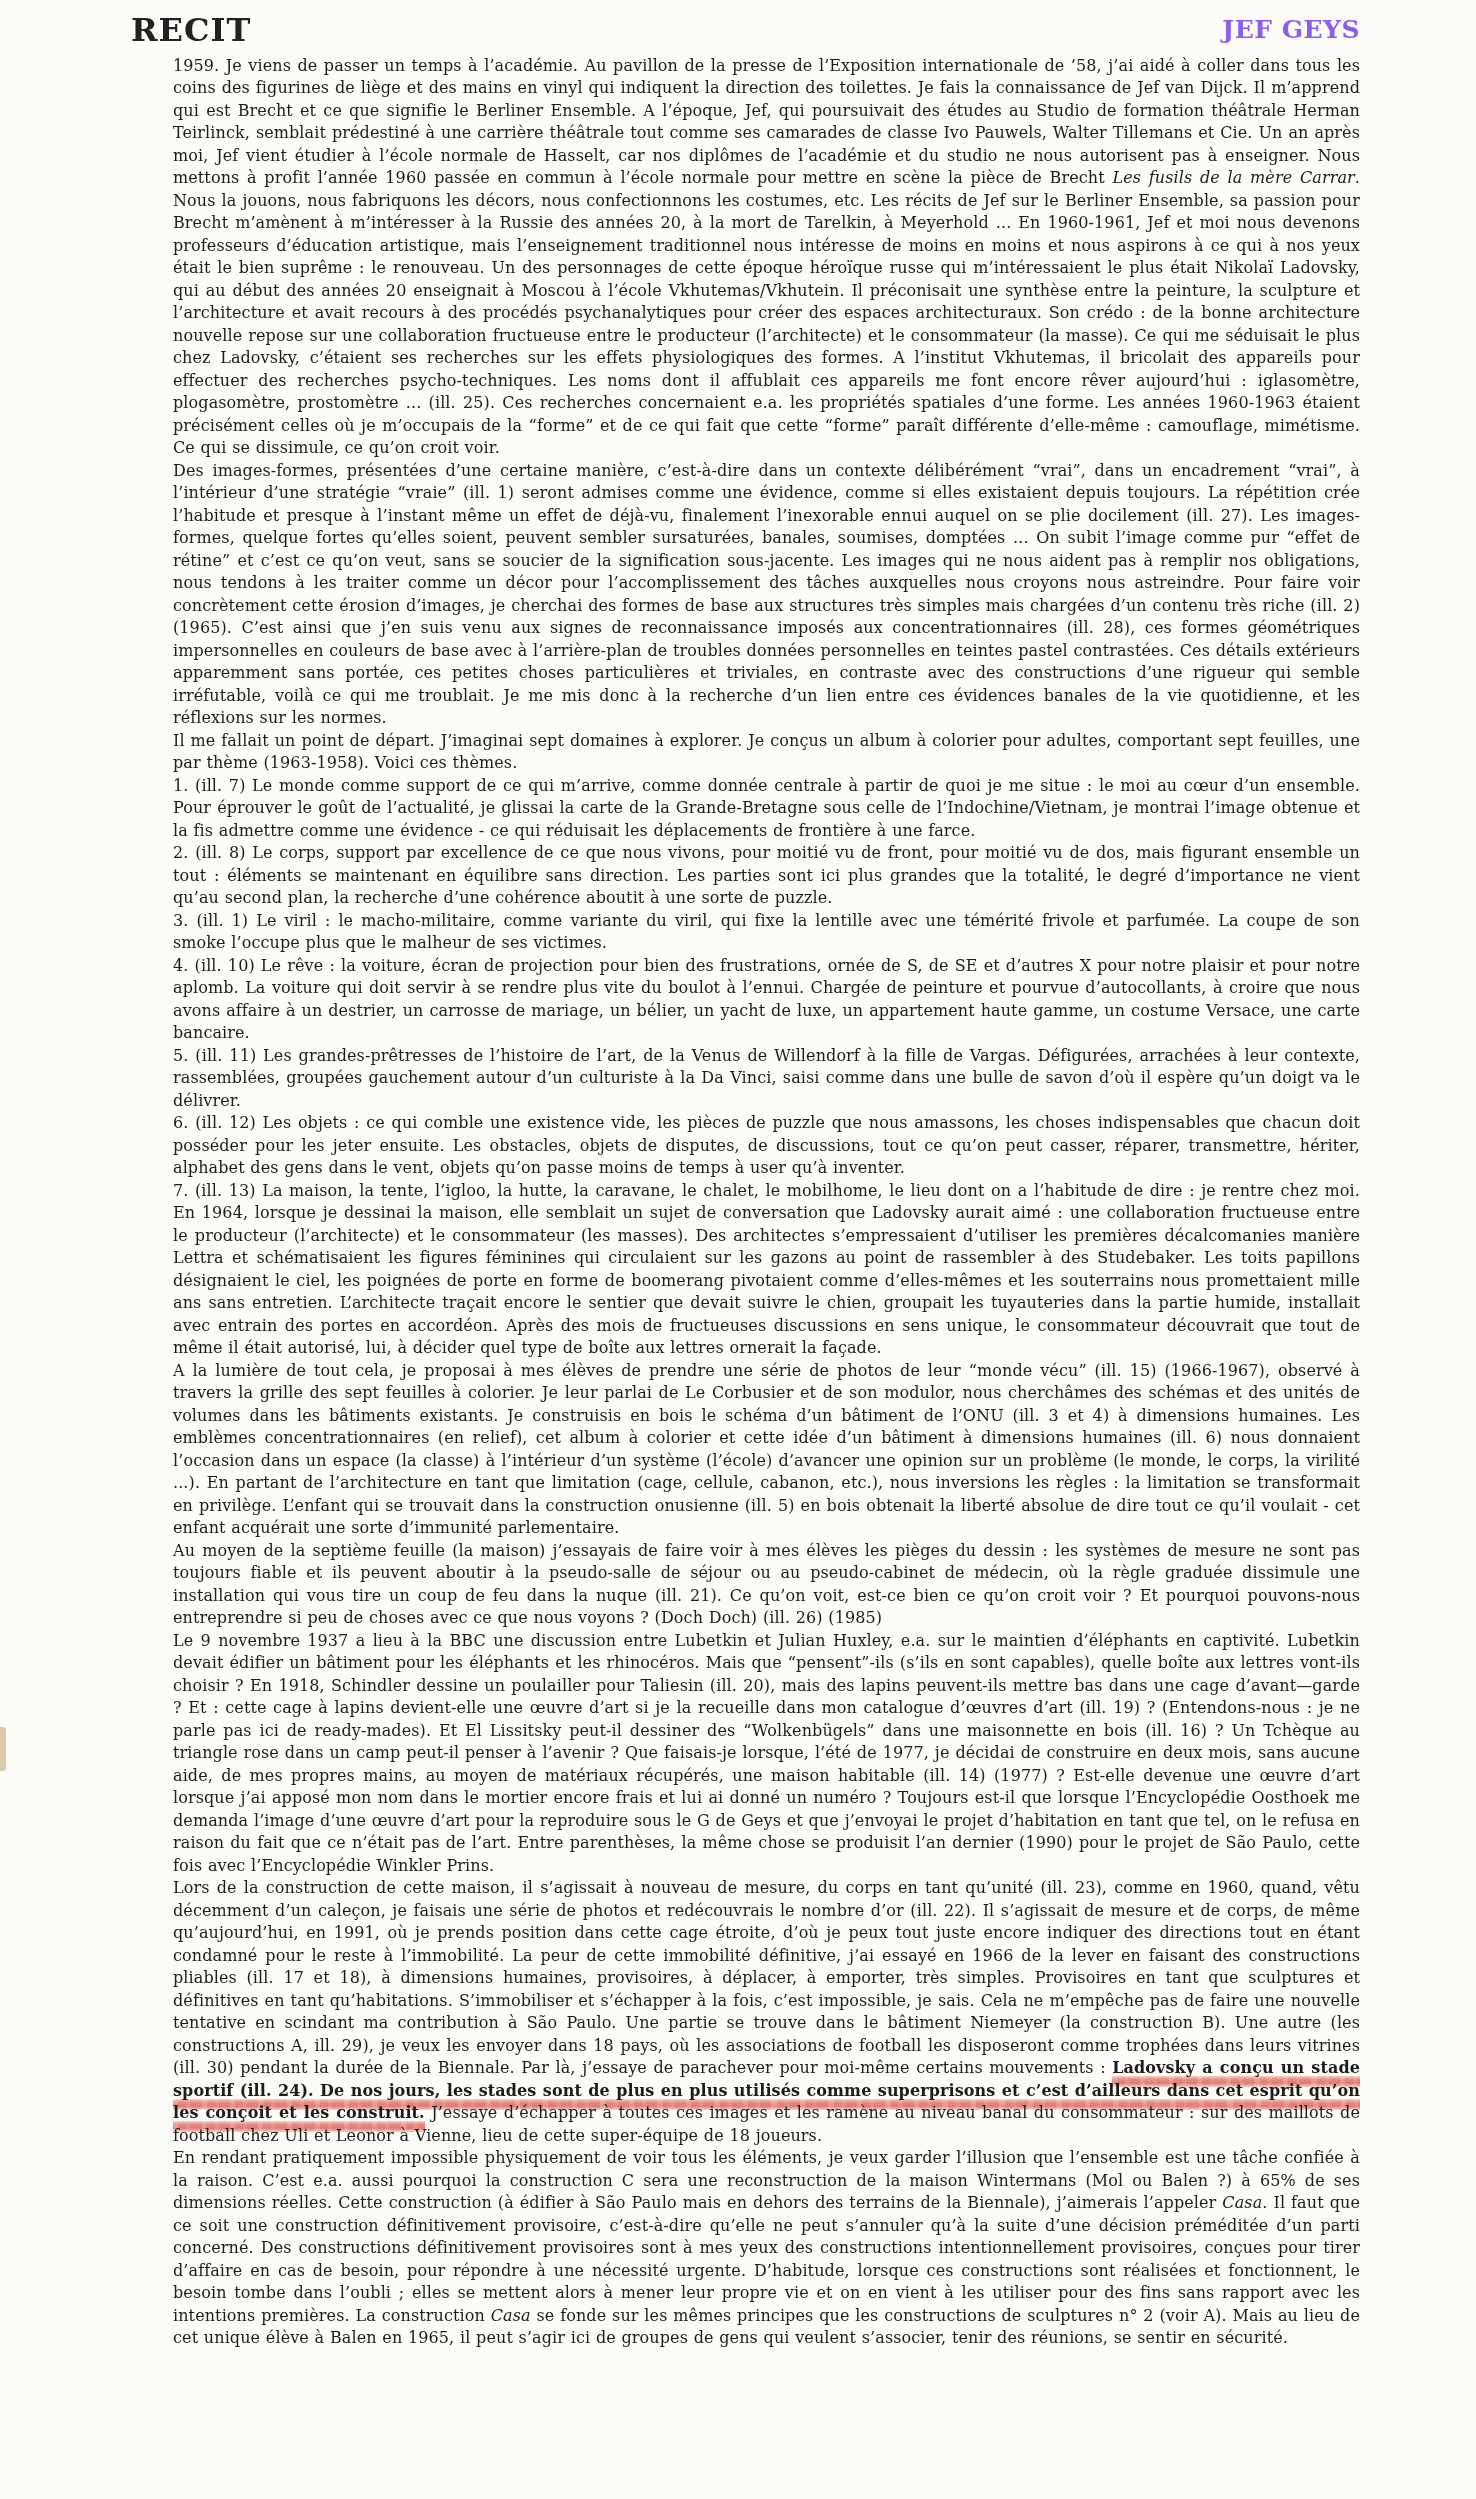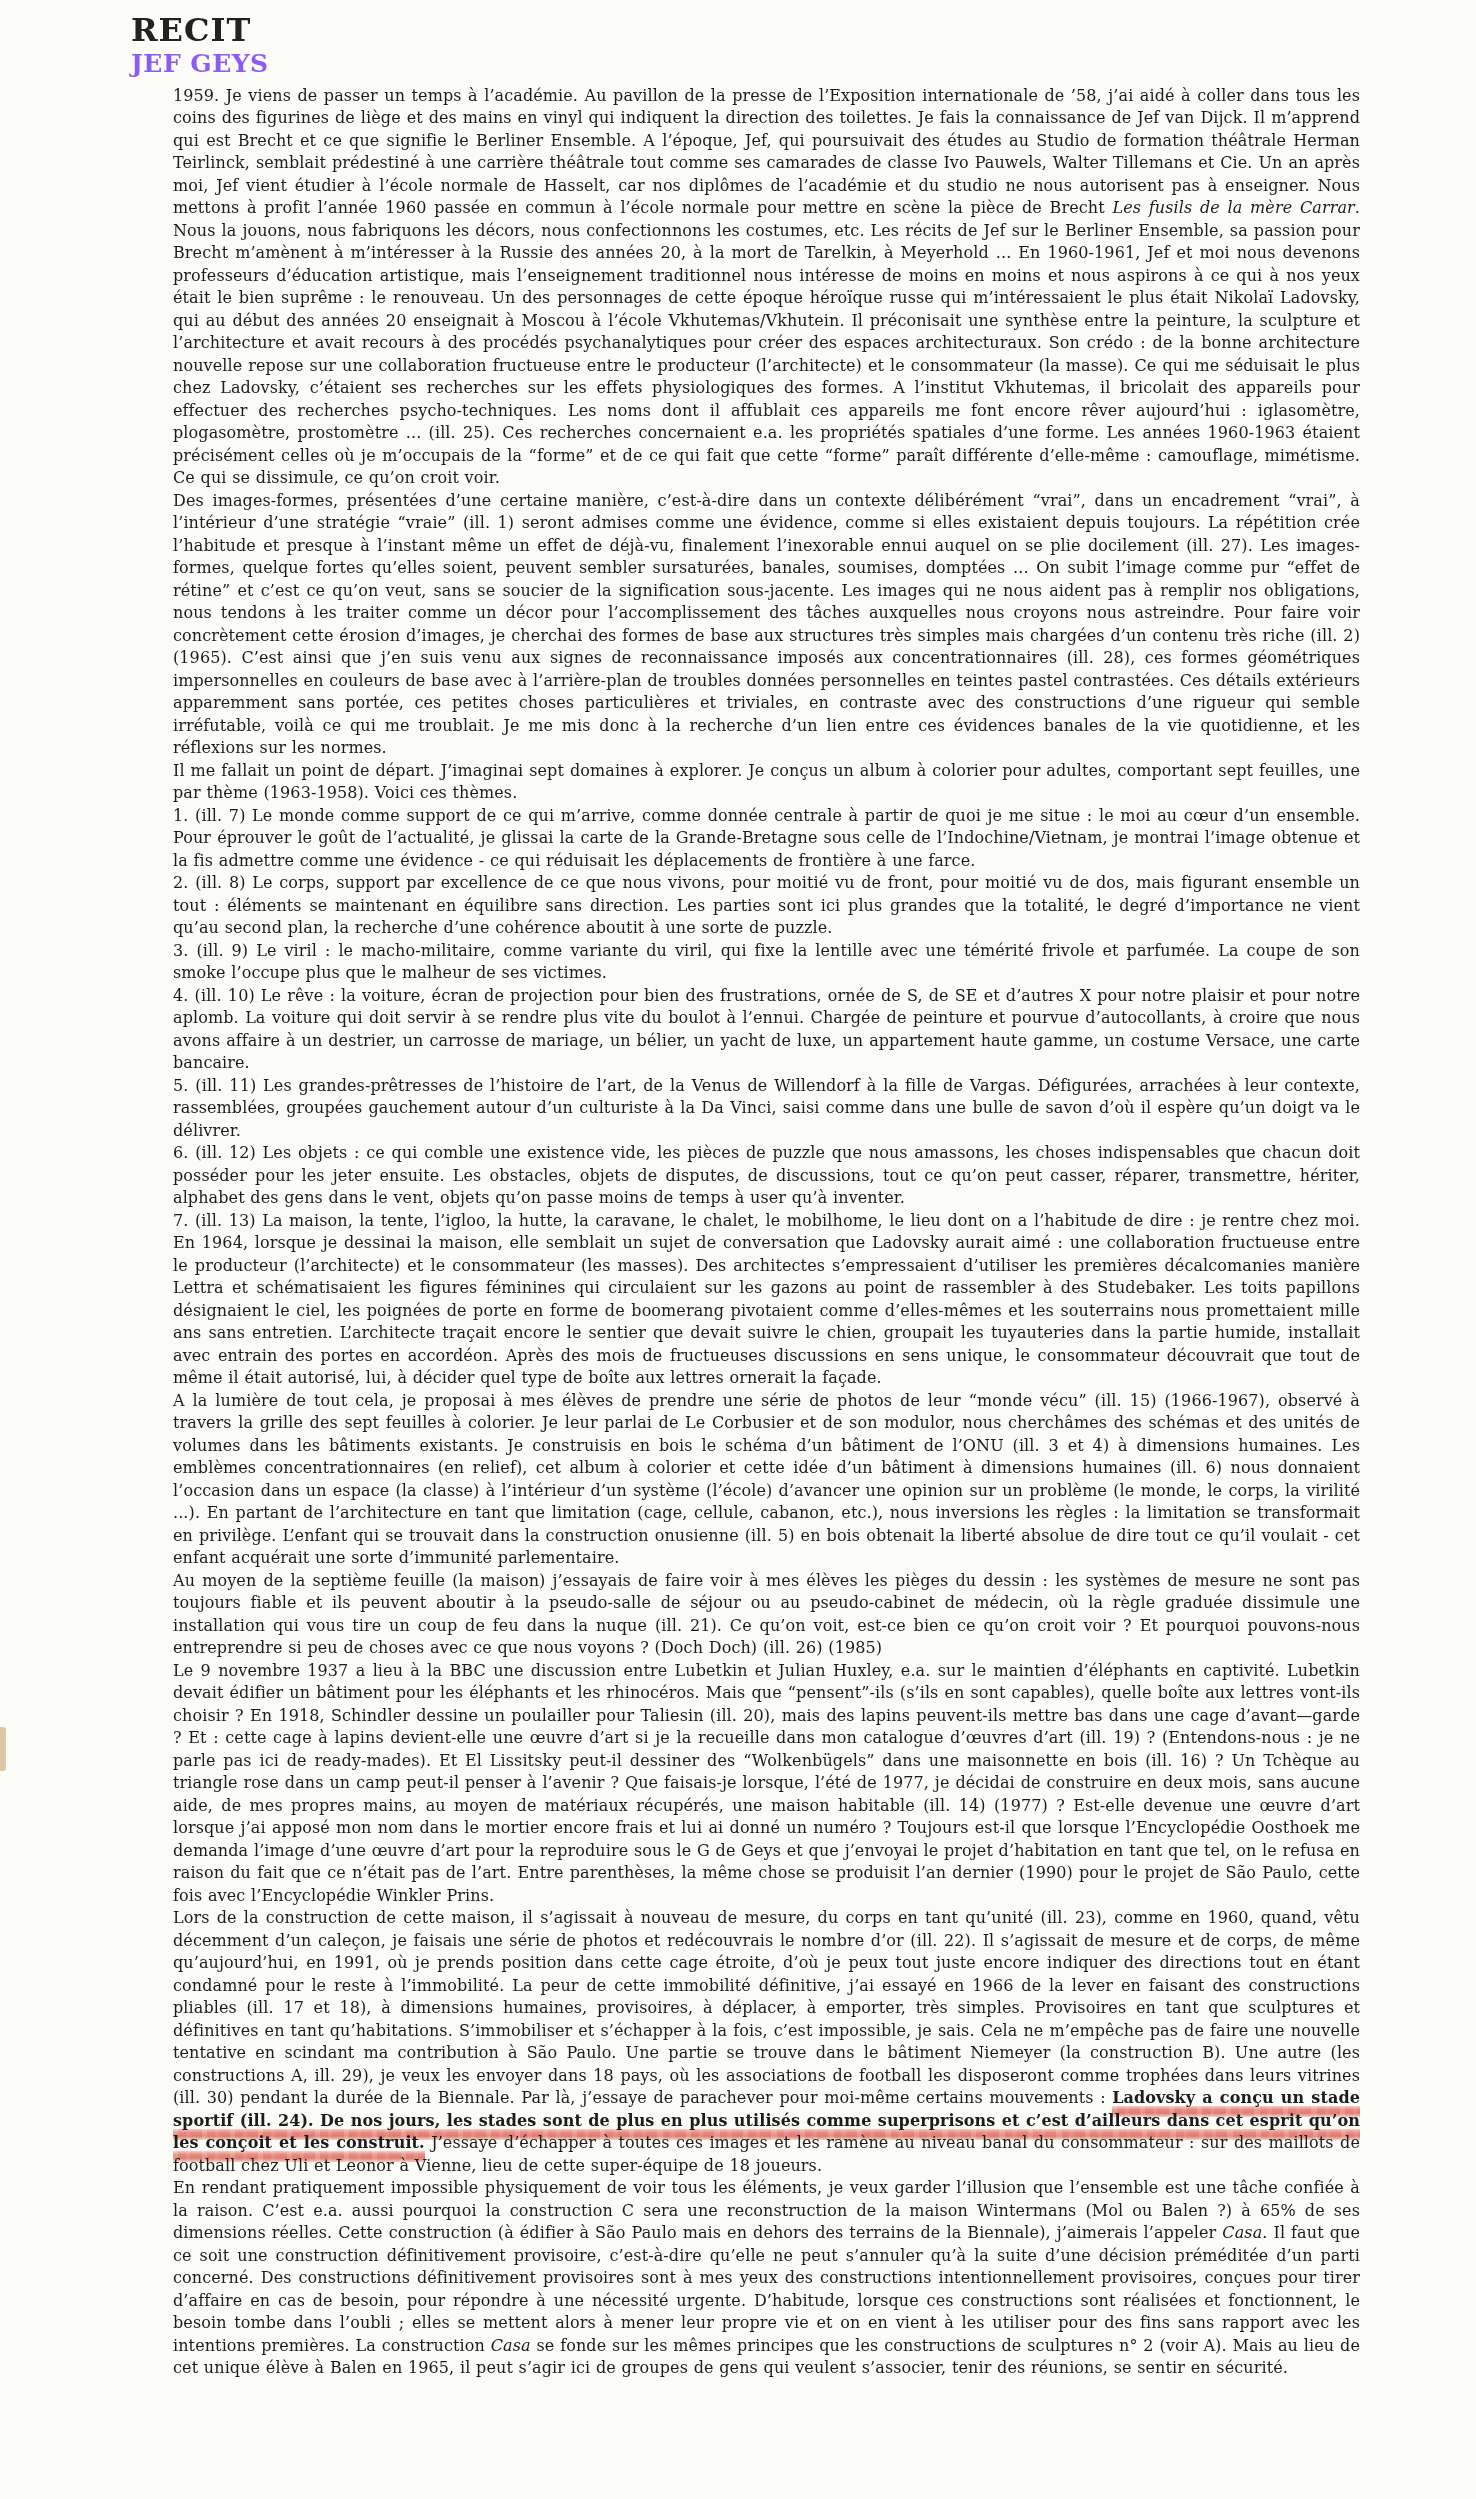--- a/index.html
+++ b/index.html
@@ -12,21 +12,20 @@
     font-family: "DejaVu Serif", "Liberation Serif", serif;
     color: #1c1c1c;
     box-sizing: border-box;
     padding: 14px 117px 0 131px;
   }
   header {
     display: flex;
     justify-content: space-between;
     align-items: flex-start;
     margin: 0 0 7px 0;
-    flex-direction: column;
   }
   h1.title {
     margin: 0;
     font-size: 32px;
     line-height: 1.05;
     font-weight: 700;
     letter-spacing: 1px;
     color: #222;
   }
   .byline {
@@ -84,21 +83,21 @@
   <header>
     <h1 class="title">RECIT</h1>
     <div class="byline">JEF GEYS</div>
   </header>
   <main class="body">
       <p><span>1959. Je viens de passer un temps à l’académie. Au pavillon de la presse de l’Exposition internationale de ’58, j’ai aidé à coller dans tous les coins des figurines de liège et des mains en vinyl qui indiquent la direction des toilettes. Je fais la connaissance de Jef van Dijck. Il m’apprend qui est Brecht et ce que signifie le Berliner Ensemble. A l’époque, Jef, qui poursuivait des études au Studio de formation théâtrale Herman Teirlinck, semblait prédestiné à une carrière théâtrale tout comme ses camarades de classe Ivo Pauwels, Walter Tillemans et Cie. Un an après moi, Jef vient étudier à l’école normale de Hasselt, car nos diplômes de l’académie et du studio ne nous autorisent pas à enseigner. Nous mettons à profit l’année 1960 passée en commun à l’école normale pour mettre en scène la pièce de Brecht </span><span class="italic">Les fusils de la mère Carrar</span><span>. Nous la jouons, nous fabriquons les décors, nous confectionnons les costumes, etc. Les récits de Jef sur le Berliner Ensemble, sa passion pour Brecht m’amènent à m’intéresser à la Russie des années 20, à la mort de Tarelkin, à Meyerhold ... En 1960-1961, Jef et moi nous devenons professeurs d’éducation artistique, mais l’enseignement traditionnel nous intéresse de moins en moins et nous aspirons à ce qui à nos yeux était le bien suprême : le renouveau. Un des personnages de cette époque héroïque russe qui m’intéressaient le plus était Nikolaï Ladovsky, qui au début des années 20 enseignait à Moscou à l’école Vkhutemas/Vkhutein. Il préconisait une synthèse entre la peinture, la sculpture et l’architecture et avait recours à des procédés psychanalytiques pour créer des espaces architecturaux. Son crédo : de la bonne architecture nouvelle repose sur une collaboration fructueuse entre le producteur (l’architecte) et le consommateur (la masse). Ce qui me séduisait le plus chez Ladovsky, c’étaient ses recherches sur les effets physiologiques des formes. A l’institut Vkhutemas, il bricolait des appareils pour effectuer des recherches psycho-techniques. Les noms dont il affublait ces appareils me font encore rêver aujourd’hui : iglasomètre, plogasomètre, prostomètre ... (ill. 25). Ces recherches concernaient e.a. les propriétés spatiales d’une forme. Les années 1960-1963 étaient précisément celles où je m’occupais de la “forme” et de ce qui fait que cette “forme” paraît différente d’elle-même : camouflage, mimétisme. Ce qui se dissimule, ce qu’on croit voir.</span></p>
       <p><span>Des images-formes, présentées d’une certaine manière, c’est-à-dire dans un contexte délibérément “vrai”, dans un encadrement “vrai”, à l’intérieur d’une stratégie “vraie” (ill. 1) seront admises comme une évidence, comme si elles existaient depuis toujours. La répétition crée l’habitude et presque à l’instant même un effet de déjà-vu, finalement l’inexorable ennui auquel on se plie docilement (ill. 27). Les images-formes, quelque fortes qu’elles soient, peuvent sembler sursaturées, banales, soumises, domptées ... On subit l’image comme pur “effet de rétine” et c’est ce qu’on veut, sans se soucier de la signification sous-jacente. Les images qui ne nous aident pas à remplir nos obligations, nous tendons à les traiter comme un décor pour l’accomplissement des tâches auxquelles nous croyons nous astreindre. Pour faire voir concrètement cette érosion d’images, je cherchai des formes de base aux structures très simples mais chargées d’un contenu très riche (ill. 2) (1965). C’est ainsi que j’en suis venu aux signes de reconnaissance imposés aux concentrationnaires (ill. 28), ces formes géométriques impersonnelles en couleurs de base avec à l’arrière-plan de troubles données personnelles en teintes pastel contrastées. Ces détails extérieurs apparemment sans portée, ces petites choses particulières et triviales, en contraste avec des constructions d’une rigueur qui semble irréfutable, voilà ce qui me troublait. Je me mis donc à la recherche d’un lien entre ces évidences banales de la vie quotidienne, et les réflexions sur les normes.</span></p>
       <p><span>Il me fallait un point de départ. J’imaginai sept domaines à explorer. Je conçus un album à colorier pour adultes, comportant sept feuilles, une par thème (1963-1958). Voici ces thèmes.</span></p>
       <p><span>1.  (ill. 7) Le monde comme support de ce qui m’arrive, comme donnée centrale à partir de quoi je me situe : le moi au cœur d’un ensemble. Pour éprouver le goût de l’actualité, je glissai la carte de la Grande-Bretagne sous celle de l’Indochine/Vietnam, je montrai l’image obtenue et la fis admettre comme une évidence - ce qui réduisait les déplacements de frontière à une farce.</span></p>
       <p><span>2.  (ill. 8) Le corps, support par excellence de ce que nous vivons, pour moitié vu de front, pour moitié vu de dos, mais figurant ensemble un tout : éléments se maintenant en équilibre sans direction. Les parties sont ici plus grandes que la totalité, le degré d’importance ne vient qu’au second plan, la recherche d’une cohérence aboutit à une sorte de puzzle.</span></p>
-      <p><span>3.  (ill. 9) Le viril : le macho-militaire, comme variante du viril, qui fixe la lentille avec une témérité frivole et parfumée. La coupe de son smoke l’occupe plus que le malheur de ses victimes.</span></p>
+      <p><span>3.  (ill. 1) Le viril : le macho-militaire, comme variante du viril, qui fixe la lentille avec une témérité frivole et parfumée. La coupe de son smoke l’occupe plus que le malheur de ses victimes.</span></p>
       <p><span>4.  (ill. 10) Le rêve : la voiture, écran de projection pour bien des frustrations, ornée de S, de SE et d’autres X pour notre plaisir et pour notre aplomb. La voiture qui doit servir à se rendre plus vite du boulot à l’ennui. Chargée de peinture et pourvue d’autocollants, à croire que nous avons affaire à un destrier, un carrosse de mariage, un bélier, un yacht de luxe, un appartement haute gamme, un costume Versace, une carte bancaire.</span></p>
       <p><span>5.  (ill. 11) Les grandes-prêtresses de l’histoire de l’art, de la Venus de Willendorf à la fille de Vargas. Défigurées, arrachées à leur contexte, rassemblées, groupées gauchement autour d’un culturiste à la Da Vinci, saisi comme dans une bulle de savon d’où il espère qu’un doigt va le délivrer.</span></p>
       <p><span>6.  (ill. 12) Les objets : ce qui comble une existence vide, les pièces de puzzle que nous amassons, les choses indispensables que chacun doit posséder pour les jeter ensuite. Les obstacles, objets de disputes, de discussions, tout ce qu’on peut casser, réparer, transmettre, hériter, alphabet des gens dans le vent, objets qu’on passe moins de temps à user qu’à inventer.</span></p>
       <p><span>7.  (ill. 13) La maison, la tente, l’igloo, la hutte, la caravane, le chalet, le mobilhome, le lieu dont on a l’habitude de dire : je rentre chez moi. En 1964, lorsque je dessinai la maison, elle semblait un sujet de conversation que Ladovsky aurait aimé : une collaboration fructueuse entre le producteur (l’architecte) et le consommateur (les masses). Des architectes s’empressaient d’utiliser les premières décalcomanies manière Lettra et schématisaient les figures féminines qui circulaient sur les gazons au point de rassembler à des Studebaker. Les toits papillons désignaient le ciel, les poignées de porte en forme de boomerang pivotaient comme d’elles-mêmes et les souterrains nous promettaient mille ans sans entretien. L’architecte traçait encore le sentier que devait suivre le chien, groupait les tuyauteries dans la partie humide, installait avec entrain des portes en accordéon. Après des mois de fructueuses discussions en sens unique, le consommateur découvrait que tout de même il était autorisé, lui, à décider quel type de boîte aux lettres ornerait la façade.</span></p>
       <p><span>A la lumière de tout cela, je proposai à mes élèves de prendre une série de photos de leur “monde vécu” (ill. 15) (1966-1967), observé à travers la grille des sept feuilles à colorier. Je leur parlai de Le Corbusier et de son modulor, nous cherchâmes des schémas et des unités de volumes dans les bâtiments existants. Je construisis en bois le schéma d’un bâtiment de l’ONU (ill. 3 et 4) à dimensions humaines. Les emblèmes concentrationnaires (en relief), cet album à colorier et cette idée d’un bâtiment à dimensions humaines (ill. 6) nous donnaient l’occasion dans un espace (la classe) à l’intérieur d’un système (l’école) d’avancer une opinion sur un problème (le monde, le corps, la virilité ...). En partant de l’architecture en tant que limitation (cage, cellule, cabanon, etc.), nous inversions les règles : la limitation se transformait en privilège. L’enfant qui se trouvait dans la construction onusienne (ill. 5) en bois obtenait la liberté absolue de dire tout ce qu’il voulait - cet enfant acquérait une sorte d’immunité parlementaire.</span></p>
       <p><span>Au moyen de la septième feuille (la maison) j’essayais de faire voir à mes élèves les pièges du dessin : les systèmes de mesure ne sont pas toujours fiable et ils peuvent aboutir à la pseudo-salle de séjour ou au pseudo-cabinet de médecin, où la règle graduée dissimule une installation qui vous tire un coup de feu dans la nuque (ill. 21). Ce qu’on voit, est-ce bien ce qu’on croit voir ? Et pourquoi pouvons-nous entreprendre si peu de choses avec ce que nous voyons ? (Doch Doch) (ill. 26) (1985)</span></p>
       <p><span>Le 9 novembre 1937 a lieu à la BBC une discussion entre Lubetkin et Julian Huxley, e.a. sur le maintien d’éléphants en captivité. Lubetkin devait édifier un bâtiment pour les éléphants et les rhinocéros. Mais que “pensent”-ils (s’ils en sont capables), quelle boîte aux lettres vont-ils choisir ? En 1918, Schindler dessine un poulailler pour Taliesin (ill. 20), mais des lapins peuvent-ils mettre bas dans une cage d’avant—garde ? Et : cette cage à lapins devient-elle une œuvre d’art si je la recueille dans mon catalogue d’œuvres d’art (ill. 19) ? (Entendons-nous : je ne parle pas ici de ready-mades). Et El Lissitsky peut-il dessiner des “Wolkenbügels” dans une maisonnette en bois (ill. 16) ? Un Tchèque au triangle rose dans un camp peut-il penser à l’avenir ? Que faisais-je lorsque, l’été de 1977, je décidai de construire en deux mois, sans aucune aide, de mes propres mains, au moyen de matériaux récupérés, une maison habitable (ill. 14) (1977) ? Est-elle devenue une œuvre d’art lorsque j’ai apposé mon nom dans le mortier encore frais et lui ai donné un numéro ? Toujours est-il que lorsque l’Encyclopédie Oosthoek me demanda l’image d’une œuvre d’art pour la reproduire sous le G de Geys et que j’envoyai le projet d’habitation en tant que tel, on le refusa en raison du fait que ce n’était pas de l’art. Entre parenthèses, la même chose se produisit l’an dernier (1990) pour le projet de São Paulo, cette fois avec l’Encyclopédie Winkler Prins.</span></p>
       <p><span>Lors de la construction de cette maison, il s’agissait à nouveau de mesure, du corps en tant qu’unité (ill. 23), comme en 1960, quand, vêtu décemment d’un caleçon, je faisais une série de photos et redécouvrais le nombre d’or (ill. 22). Il s’agissait de mesure et de corps, de même qu’aujourd’hui, en 1991, où je prends position dans cette cage étroite, d’où je peux tout juste encore indiquer des directions tout en étant condamné pour le reste à l’immobilité. La peur de cette immobilité définitive, j’ai essayé en 1966 de la lever en faisant des constructions pliables (ill. 17 et 18), à dimensions humaines, provisoires, à déplacer, à emporter, très simples. Provisoires en tant que sculptures et définitives en tant qu’habitations. S’immobiliser et s’échapper à la fois, c’est impossible, je sais. Cela ne m’empêche pas de faire une nouvelle tentative en scindant ma contribution à São Paulo. Une partie se trouve dans le bâtiment Niemeyer (la construction B). Une autre (les constructions A, ill. 29), je veux les envoyer dans 18 pays, où les associations de football les disposeront comme trophées dans leurs vitrines (ill. 30) pendant la durée de la Biennale. Par là, j’essaye de parachever pour moi-même certains mouvements : </span><span class="redline">Ladovsky a conçu un stade sportif (ill. 24). De nos jours, les stades sont de plus en plus utilisés comme superprisons et c’est d’ailleurs dans cet esprit qu’on les conçoit et les construit.</span><span> J’essaye d’échapper à toutes ces images et les ramène au niveau banal du consommateur : sur des maillots de football chez Uli et Leonor à Vienne, lieu de cette super-équipe de 18 joueurs.</span></p>
       <p><span>En rendant pratiquement impossible physiquement de voir tous les éléments, je veux garder l’illusion que l’ensemble est une tâche confiée à la raison. C’est e.a. aussi pourquoi la construction C sera une reconstruction de la maison Wintermans (Mol ou Balen ?) à 65% de ses dimensions réelles. Cette construction (à édifier à São Paulo mais en dehors des terrains de la Biennale), j’aimerais l’appeler </span><span class="italic">Casa</span><span>. Il faut que ce soit une construction définitivement provisoire, c’est-à-dire qu’elle ne peut s’annuler qu’à la suite d’une décision préméditée d’un parti concerné. Des constructions définitivement provisoires sont à mes yeux des constructions intentionnellement provisoires, conçues pour tirer d’affaire en cas de besoin, pour répondre à une nécessité urgente. D’habitude, lorsque ces constructions sont réalisées et fonctionnent, le besoin tombe dans l’oubli ; elles se mettent alors à mener leur propre vie et on en vient à les utiliser pour des fins sans rapport avec les intentions premières. La construction </span><span class="italic">Casa</span><span> se fonde sur les mêmes principes que les constructions de sculptures n° 2 (voir A). Mais au lieu de cet unique élève à Balen en 1965, il peut s’agir ici de groupes de gens qui veulent s’associer, tenir des réunions, se sentir en sécurité.</span></p>
     </main>

